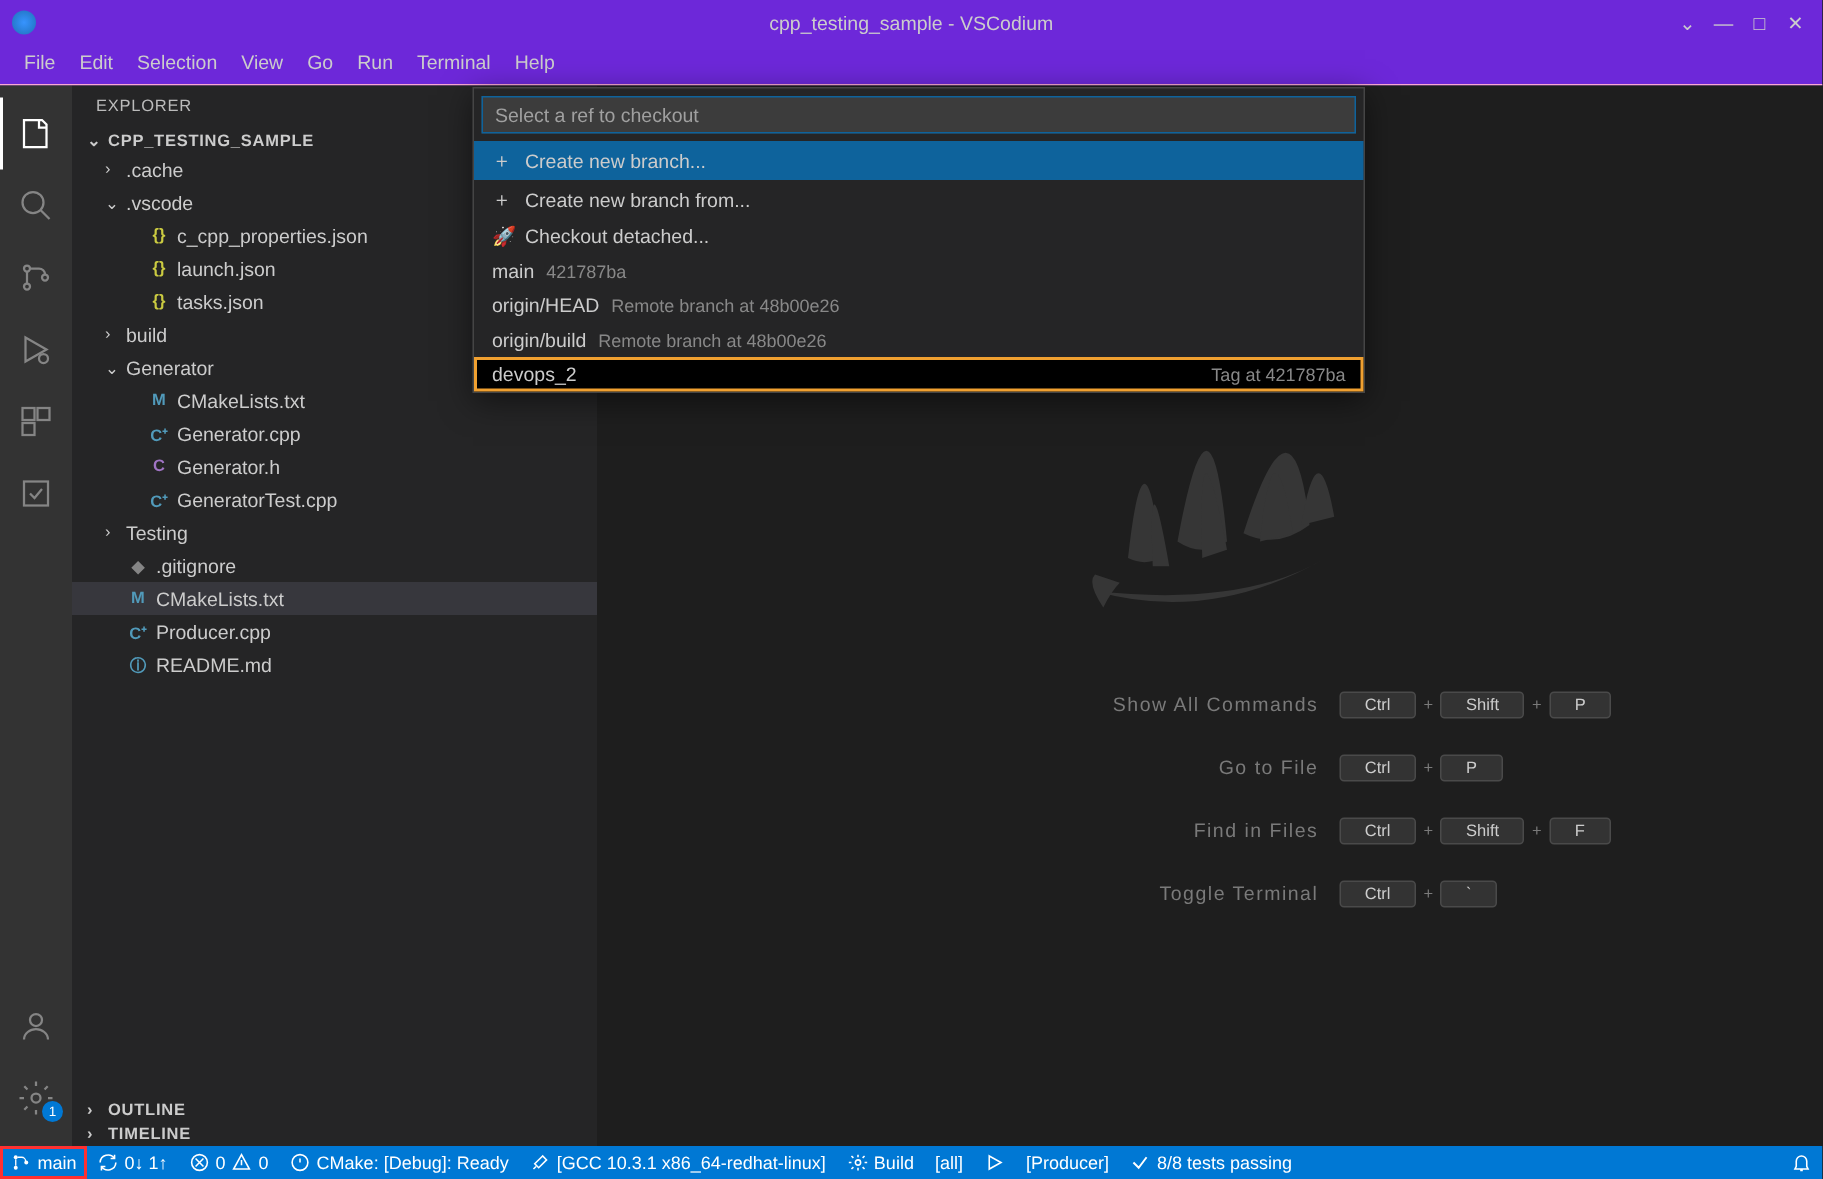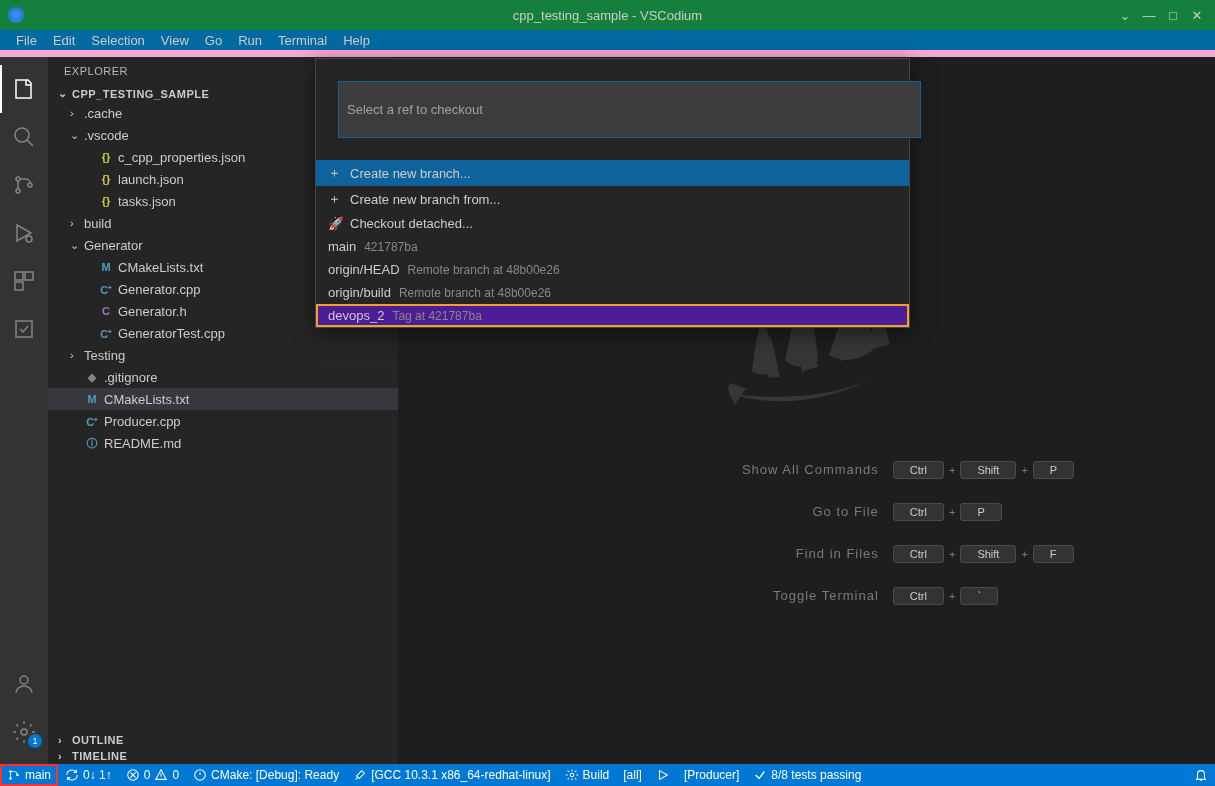--- a/index.html
+++ b/index.html
@@ -1,24 +1,24 @@
 <!DOCTYPE html>
 <html><head>
 <meta charset="utf-8">
 <style>
 * { margin: 0; padding: 0; box-sizing: border-box; font-family: -apple-system, BlinkMacSystemFont, "Segoe UI", sans-serif; }
 body { width: 1215px; height: 786px; background: #1e1e1e; color: #cccccc; font-size: 13px; overflow: hidden; }
 
-.titlebar { height: 30px; background: #15803d; display: flex; align-items: center; padding: 0 8px; position: relative; }
+.titlebar { height: 30px; background: #6d28d9; display: flex; align-items: center; padding: 0 8px; position: relative; }
 .titlebar-icon { width: 16px; height: 16px; border-radius: 50%; background: radial-gradient(circle, #3794ff 0%, #1e6fb8 100%); margin-right: 8px; }
 .titlebar-title { position: absolute; left: 50%; transform: translateX(-50%); color: #cccccc; font-size: 13px; }
 .titlebar-controls { margin-left: auto; display: flex; gap: 4px; }
 .tbc { width: 20px; height: 20px; display: flex; align-items: center; justify-content: center; cursor: pointer; color: #cccccc; }
 
-.menubar { height: 27px; background: #0369a1; display: flex; align-items: center; padding: 0 8px; border-bottom: 7px solid #f9a8d4; }
+.menubar { height: 27px; background: #6d28d9; display: flex; align-items: flex-start; padding: 0 8px; border-bottom: 1px solid #f9a8d4; }
 .menu-item { padding: 4px 8px; color: #cccccc; cursor: pointer; font-size: 13px; }
 
 .main { display: flex; height: calc(100% - 30px - 27px - 22px); }
 
 .activitybar { width: 48px; background: #333333; display: flex; flex-direction: column; align-items: center; padding-top: 8px; position: relative; }
 .activity-icon { width: 48px; height: 48px; display: flex; align-items: center; justify-content: center; color: #858585; cursor: pointer; position: relative; }
 .activity-icon.active { color: #ffffff; border-left: 2px solid #ffffff; }
 .activity-icon svg { width: 24px; height: 24px; }
 .activity-bottom { margin-top: auto; margin-bottom: 8px; }
 .badge { position: absolute; bottom: 8px; right: 6px; background: #0078d4; color: #fff; font-size: 9px; border-radius: 8px; min-width: 14px; height: 14px; display: flex; align-items: center; justify-content: center; padding: 0 3px; }
@@ -44,25 +44,25 @@
 .welcome { display: flex; flex-direction: column; align-items: center; gap: 20px; width: 100%; }
 .welcome-logo { width: 220px; height: 200px; opacity: 0.4; }
 .shortcut-list { display: flex; flex-direction: column; gap: 24px; margin-top: 24px; }
 .shortcut-row { display: flex; align-items: center; gap: 14px; color: #7a7a7a; font-size: 13px; }
 .shortcut-label { width: 340px; text-align: right; letter-spacing: 1px; }
 .kbd-group { display: flex; align-items: center; gap: 5px; }
 .kbd { background: #333333; border: 1px solid #4a4a4a; border-radius: 3px; padding: 2px 16px; font-size: 11px; color: #cccccc; }
 .plus { color: #7a7a7a; font-size: 11px; }
 
 .quickpick { position: absolute; top: 58px; left: 315px; width: 595px; background: #252526; border: 1px solid #454545; box-shadow: 0 5px 20px rgba(0,0,0,0.5); z-index: 100; }
-.qp-input { width: calc(100% - 10px); margin: 22px; background: #3c3c3c; border: 1px solid #0e639c; color: #cccccc; padding: 20px 8px; font-size: 13px; outline: none; }
+.qp-input { width: calc(100% - 10px); margin: 5px; background: #3c3c3c; border: 1px solid #0e639c; color: #cccccc; padding: 4px 8px; font-size: 13px; outline: none; }
 .qp-input::placeholder { color: #a0a0a0; }
 .qp-item { display: flex; align-items: center; padding: 4px 12px; cursor: pointer; font-size: 13px; color: #cccccc; gap: 8px; }
 .qp-item.selected { background: #0e639c; }
-.qp-item.highlighted { outline: 2px solid #f0a030; outline-offset: -2px; background: #4c1d95; }
+.qp-item.highlighted { outline: 2px solid #f0a030; outline-offset: -2px; background: #000000; justify-content: space-between; }
 .qp-dim { color: #888888; font-size: 12px; }
 .qp-icon { width: 14px; display: inline-flex; }
 
 .statusbar { height: 22px; background: #0078d4; display: flex; align-items: center; color: #ffffff; font-size: 12px; }
 .sb-item { padding: 0 7px; height: 100%; display: flex; align-items: center; gap: 4px; cursor: pointer; }
 .sb-item.hl { outline: 2px solid #ff3030; outline-offset: -2px; }
 .sb-right { margin-left: auto; }
 .sb-icon { width: 14px; height: 14px; }
 
 .timeline-sections { margin-top: auto; }

